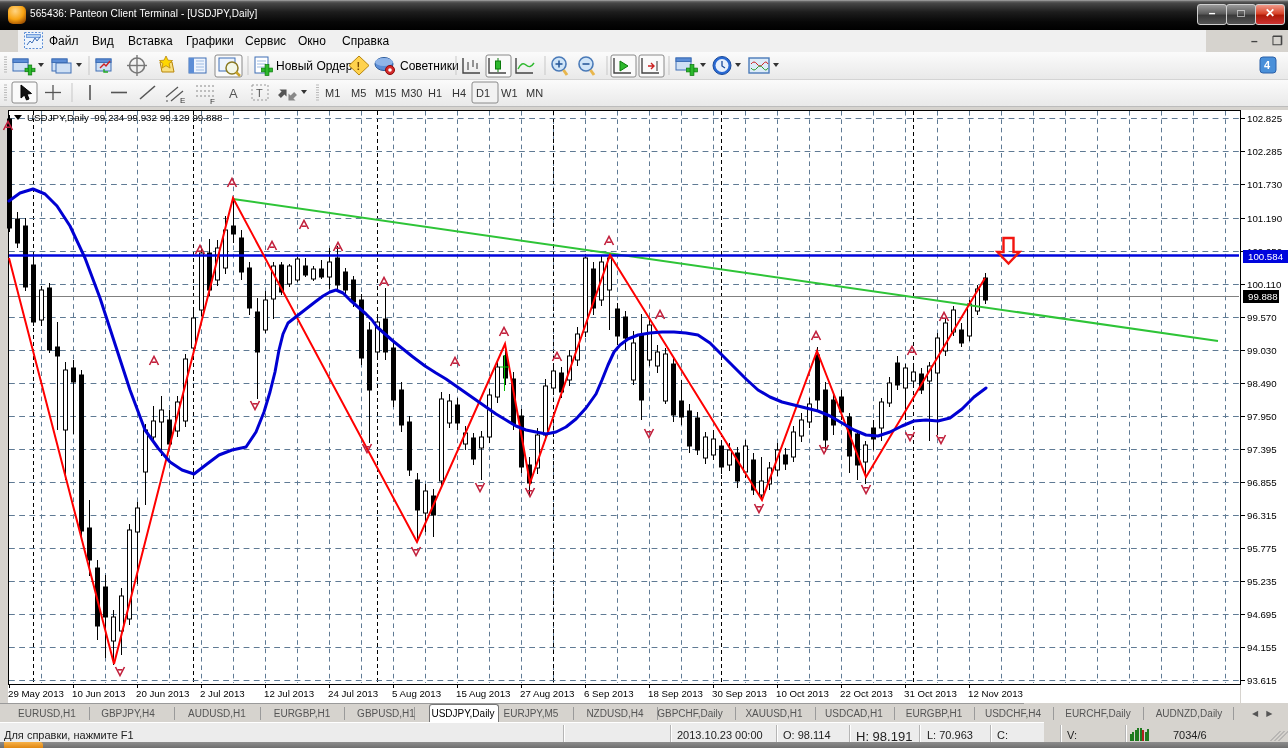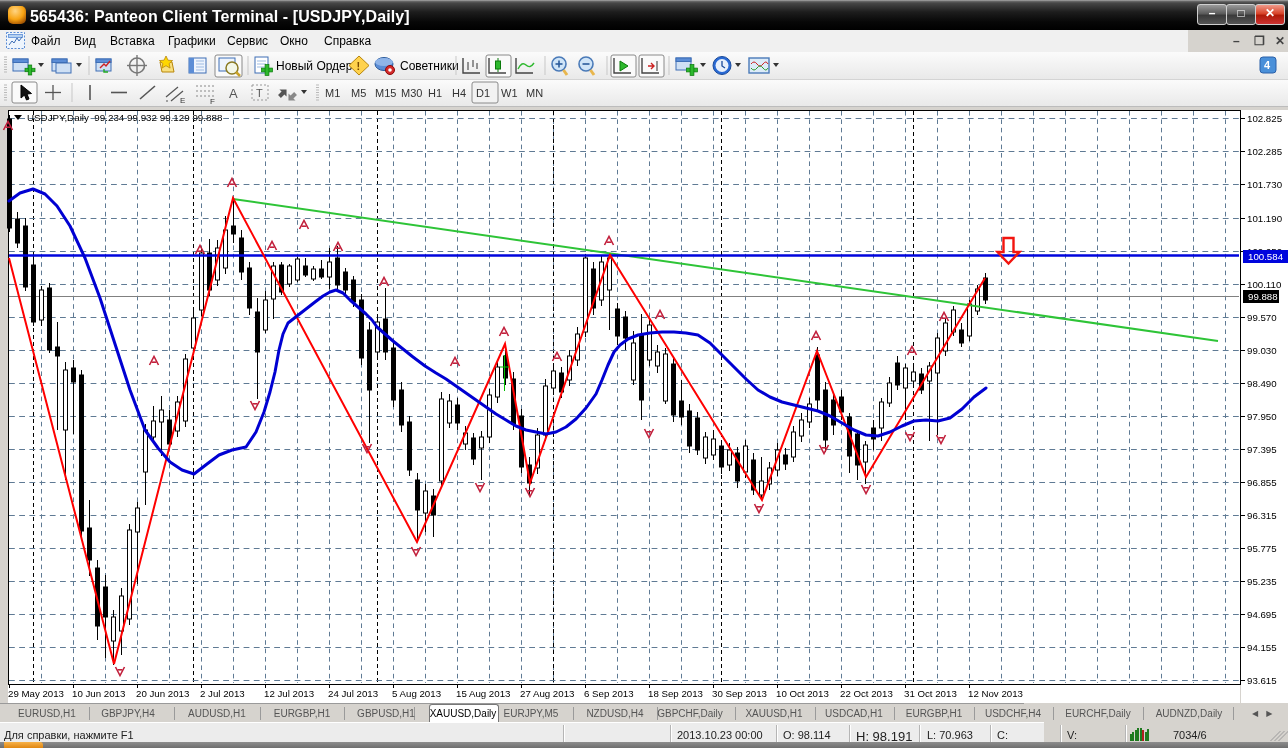--- a/index.html
+++ b/index.html
@@ -1,25 +1,25 @@
 <!DOCTYPE html>
 <html><head><meta charset="utf-8"><style>
 html,body{margin:0;padding:0;width:1288px;height:748px;overflow:hidden;
 font-family:"Liberation Sans",sans-serif;-webkit-font-smoothing:antialiased}
 .abs{position:absolute}
 </style></head><body>
 <div class="abs" style="left:0;top:0;width:1288px;height:748px;background:#d6d3ce">
 <div class="abs" style="left:0;top:0;width:1288px;height:30px;background:linear-gradient(#b8b8b8 0px,#6f6f6f 1px,#474747 3px,#1d1d1d 12px,#070707 22px,#000 30px)">
 <div class="abs" style="left:8px;top:6px;width:18px;height:18px;border-radius:5px;background:radial-gradient(circle at 40% 28%,#ffd584,#f7a312 50%,#b05f05 78%,#6d3a04 100%)"></div>
-<div class="abs" style="left:30px;top:8px;color:#fff;font-size:16px;font-weight:bold;letter-spacing:0.1px">565436: Panteon Client Terminal - [USDJPY,Daily]</div>
+<div class="abs" style="left:30px;top:8px;color:#fff;font-size:10px;font-weight:normal;letter-spacing:0.1px">565436: Panteon Client Terminal - [USDJPY,Daily]</div>
 <div class="abs" style="left:1197px;top:4px;width:28px;height:19px;background:linear-gradient(#9a9a9a,#5c5c5c 45%,#3a3a3a 55%,#555);border:1px solid #cfcfcf;border-radius:3px;color:#fff;font-size:12px;line-height:17px;text-align:center;font-weight:bold">–</div>
 <div class="abs" style="left:1226px;top:4px;width:28px;height:19px;background:linear-gradient(#9a9a9a,#5c5c5c 45%,#3a3a3a 55%,#555);border:1px solid #cfcfcf;border-radius:3px;color:#fff;font-size:12px;line-height:17px;text-align:center;font-weight:bold">□</div>
 <div class="abs" style="left:1255px;top:4px;width:28px;height:19px;background:linear-gradient(#f09a8a,#d8442a 45%,#b01b08 55%,#c33);border:1px solid #cfcfcf;border-radius:3px;color:#fff;font-size:12px;line-height:17px;text-align:center;font-weight:bold">✕</div>
 </div>
-<div class="abs" style="left:0;top:30px;width:1188px;height:22px;background:#f0f0f0;border-bottom:3px solid #7f1d1d">
+<div class="abs" style="left:18px;top:30px;width:1188px;height:22px;background:#f0f0f0;border-bottom:3px solid #7f1d1d">
 <svg class="abs" style="left:6px;top:2px" width="20" height="18" xmlns="http://www.w3.org/2000/svg">
         <rect x="0.5" y="0.5" width="18" height="16" fill="#eef5fd" stroke="#5b8dd6" stroke-dasharray="2,1.5"></rect>
         <rect x="2.5" y="2.5" width="14" height="3" fill="#b7d2f0" stroke="#5b8dd6" stroke-width="0.8"></rect>
         <path d="M 3 13 l 3 -4 2 2 3 -5 2 3 3 -4" fill="none" stroke="#3f6fb5"></path>
       </svg>
 <div class="abs" style="left:31px;top:4px;font-size:12px;color:#000">Файл</div>
 <div class="abs" style="left:74px;top:4px;font-size:12px;color:#000">Вид</div>
 <div class="abs" style="left:110px;top:4px;font-size:12px;color:#000">Вставка</div>
 <div class="abs" style="left:168px;top:4px;font-size:12px;color:#000">Графики</div>
 <div class="abs" style="left:227px;top:4px;font-size:12px;color:#000">Сервис</div>
@@ -682,21 +682,21 @@
 <div class="abs" style="left:531px;top:4px;font-size:10px;color:#555;transform:translateX(-50%)">EURJPY,M5</div>
 <div class="abs" style="left:615px;top:4px;font-size:10px;color:#555;transform:translateX(-50%)">NZDUSD,H4</div>
 <div class="abs" style="left:690px;top:4px;font-size:10px;color:#555;transform:translateX(-50%)">GBPCHF,Daily</div>
 <div class="abs" style="left:774px;top:4px;font-size:10px;color:#555;transform:translateX(-50%)">XAUUSD,H1</div>
 <div class="abs" style="left:854px;top:4px;font-size:10px;color:#555;transform:translateX(-50%)">USDCAD,H1</div>
 <div class="abs" style="left:934px;top:4px;font-size:10px;color:#555;transform:translateX(-50%)">EURGBP,H1</div>
 <div class="abs" style="left:1013px;top:4px;font-size:10px;color:#555;transform:translateX(-50%)">USDCHF,H4</div>
 <div class="abs" style="left:1098px;top:4px;font-size:10px;color:#555;transform:translateX(-50%)">EURCHF,Daily</div>
 <div class="abs" style="left:1189px;top:4px;font-size:10px;color:#555;transform:translateX(-50%)">AUDNZD,Daily</div>
 <div class="abs" style="left:429px;top:0px;width:68px;height:18px;background:#fff;border:1px solid #777;border-bottom:none;border-radius:3px 3px 0 0"></div>
-<div class="abs" style="left:463px;top:4px;font-size:10px;color:#000;transform:translateX(-50%)">XAUUSD,Daily</div>
+<div class="abs" style="left:463px;top:4px;font-size:10px;color:#000;transform:translateX(-50%)">USDJPY,Daily</div>
 <div class="abs" style="left:1252px;top:5px;font-size:8px;color:#555;letter-spacing:8px">◀▶</div>
 </div>
 <div class="abs" style="left:0;top:722px;width:1044px;height:20px;background:#ececec;border-top:1px solid #fff">
 <div class="abs" style="left:4px;top:6px;font-size:11px;color:#222">Для справки, нажмите F1</div>
 <div class="abs" style="left:563px;top:2px;width:1px;height:18px;background:#b5b5b5;border-right:1px solid #fff"></div>
 <div class="abs" style="left:670px;top:2px;width:1px;height:18px;background:#b5b5b5;border-right:1px solid #fff"></div>
 <div class="abs" style="left:776px;top:2px;width:1px;height:18px;background:#b5b5b5;border-right:1px solid #fff"></div>
 <div class="abs" style="left:849px;top:2px;width:1px;height:18px;background:#b5b5b5;border-right:1px solid #fff"></div>
 <div class="abs" style="left:919px;top:2px;width:1px;height:18px;background:#b5b5b5;border-right:1px solid #fff"></div>
 <div class="abs" style="left:990px;top:2px;width:1px;height:18px;background:#b5b5b5;border-right:1px solid #fff"></div>

